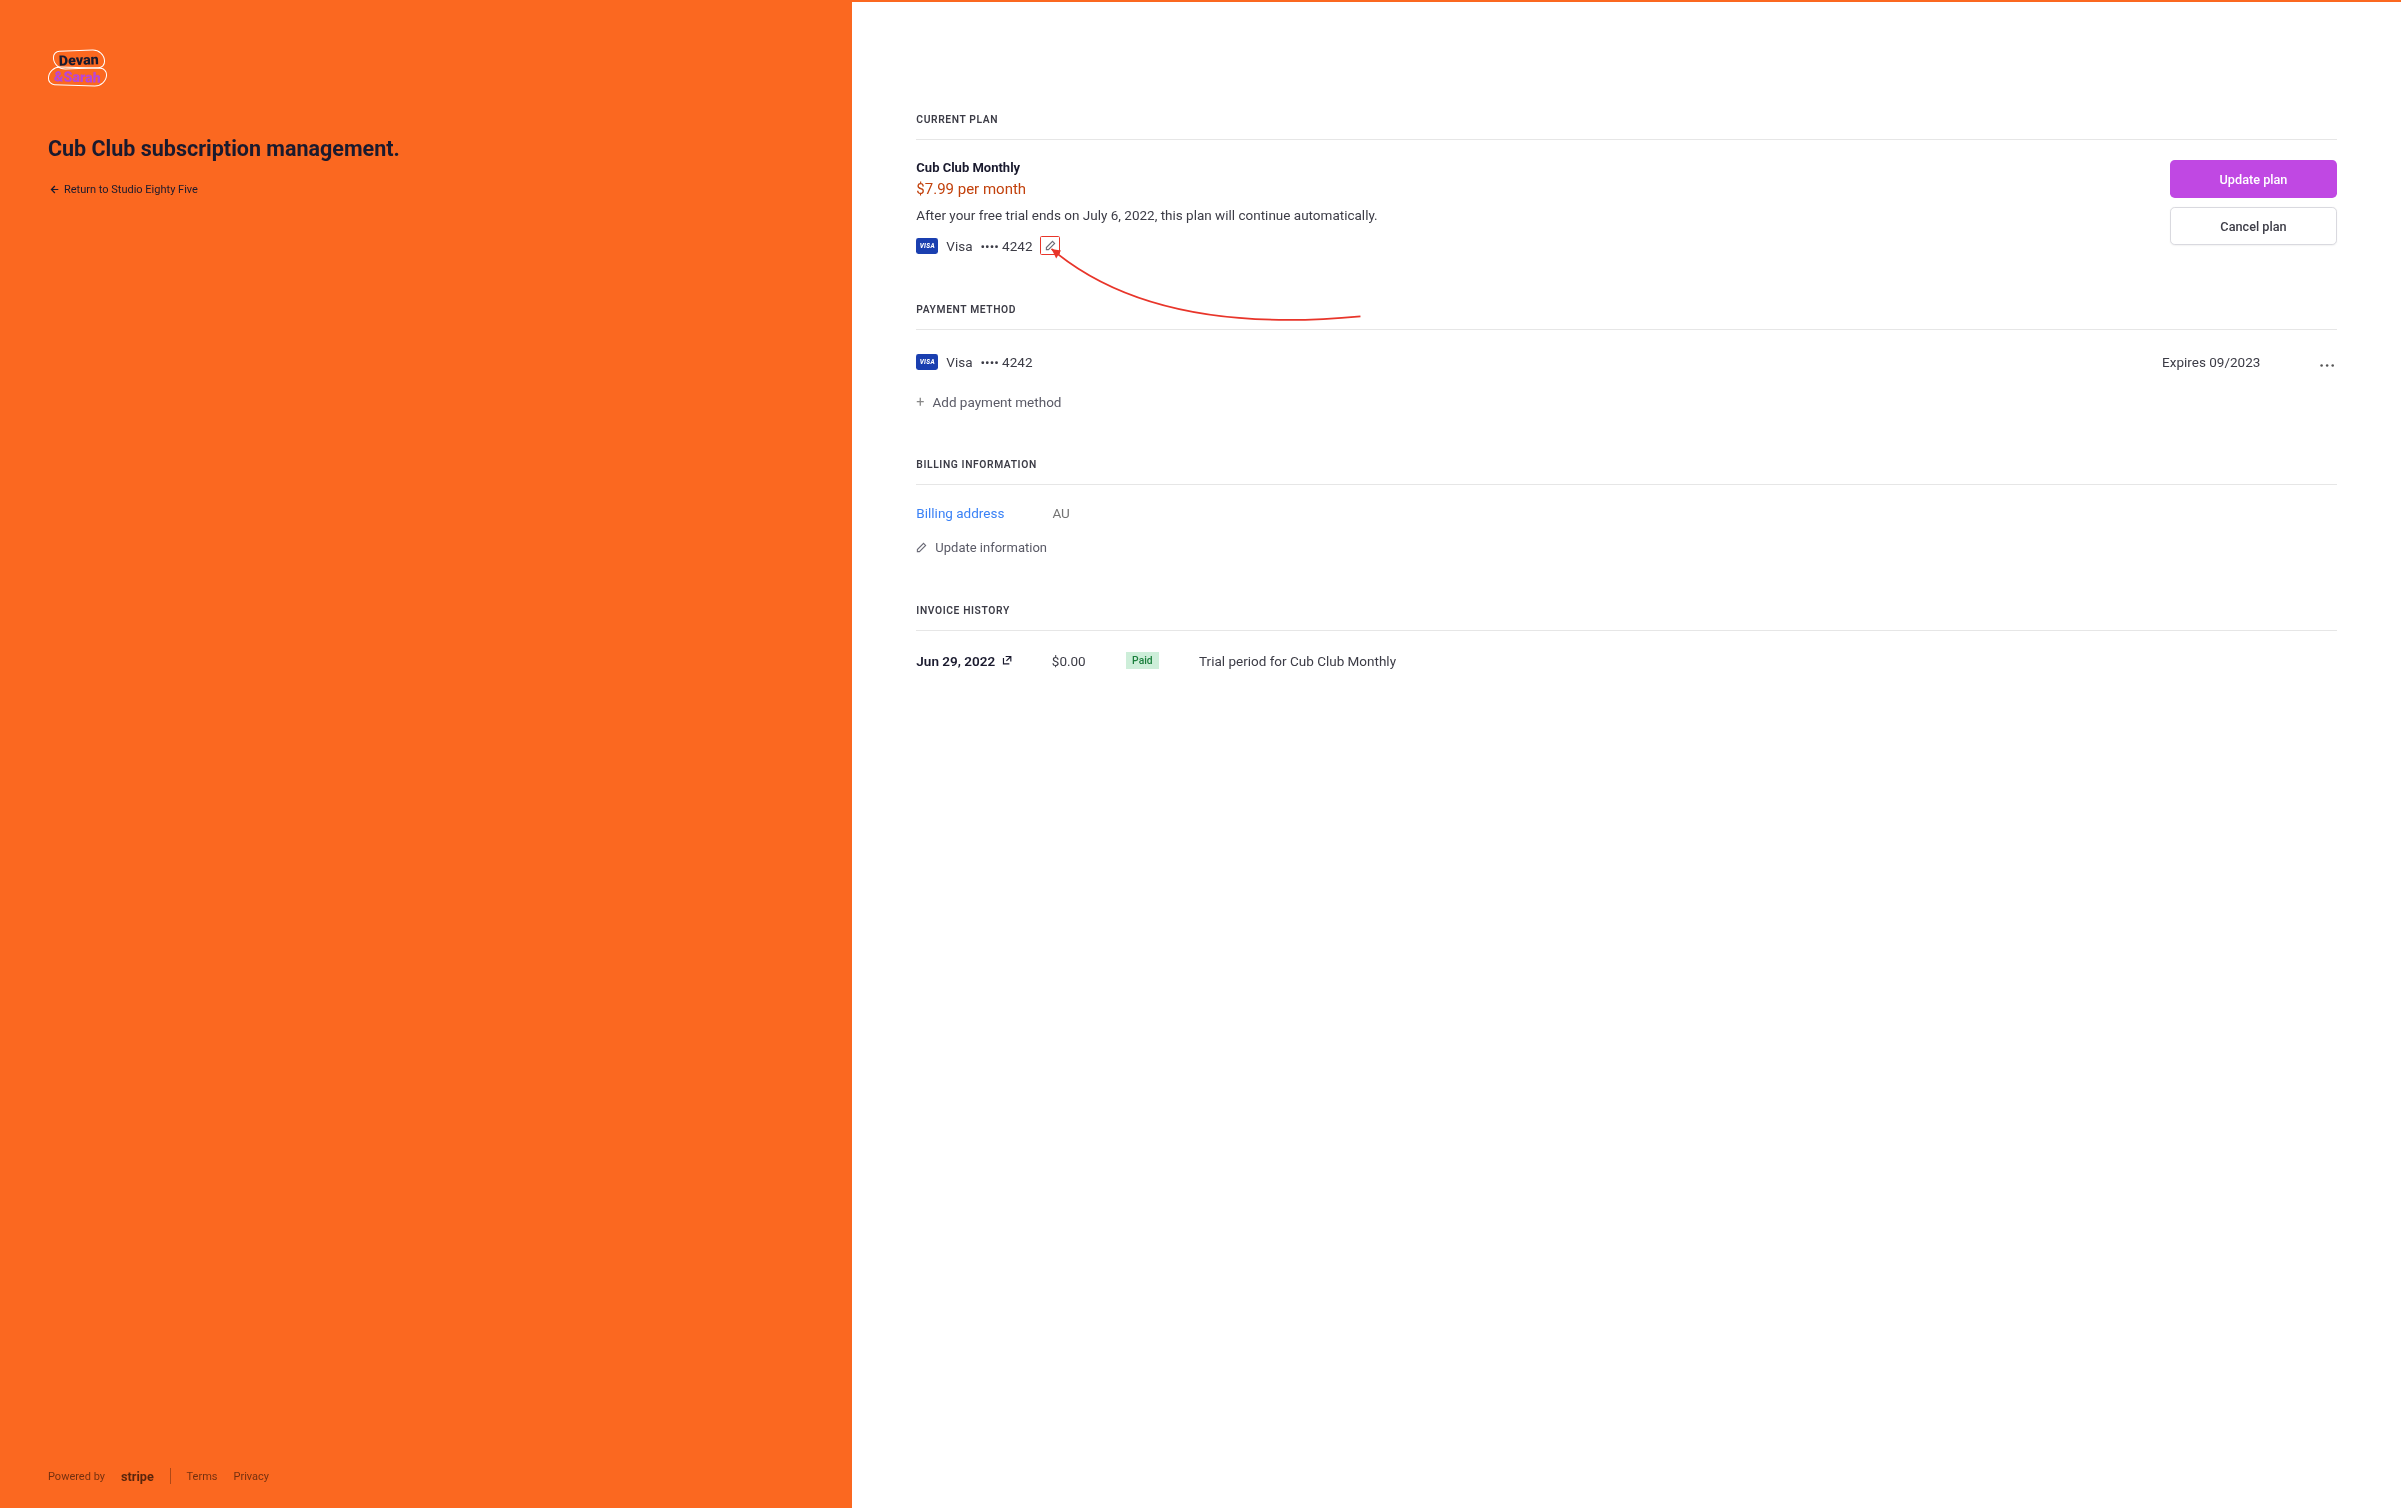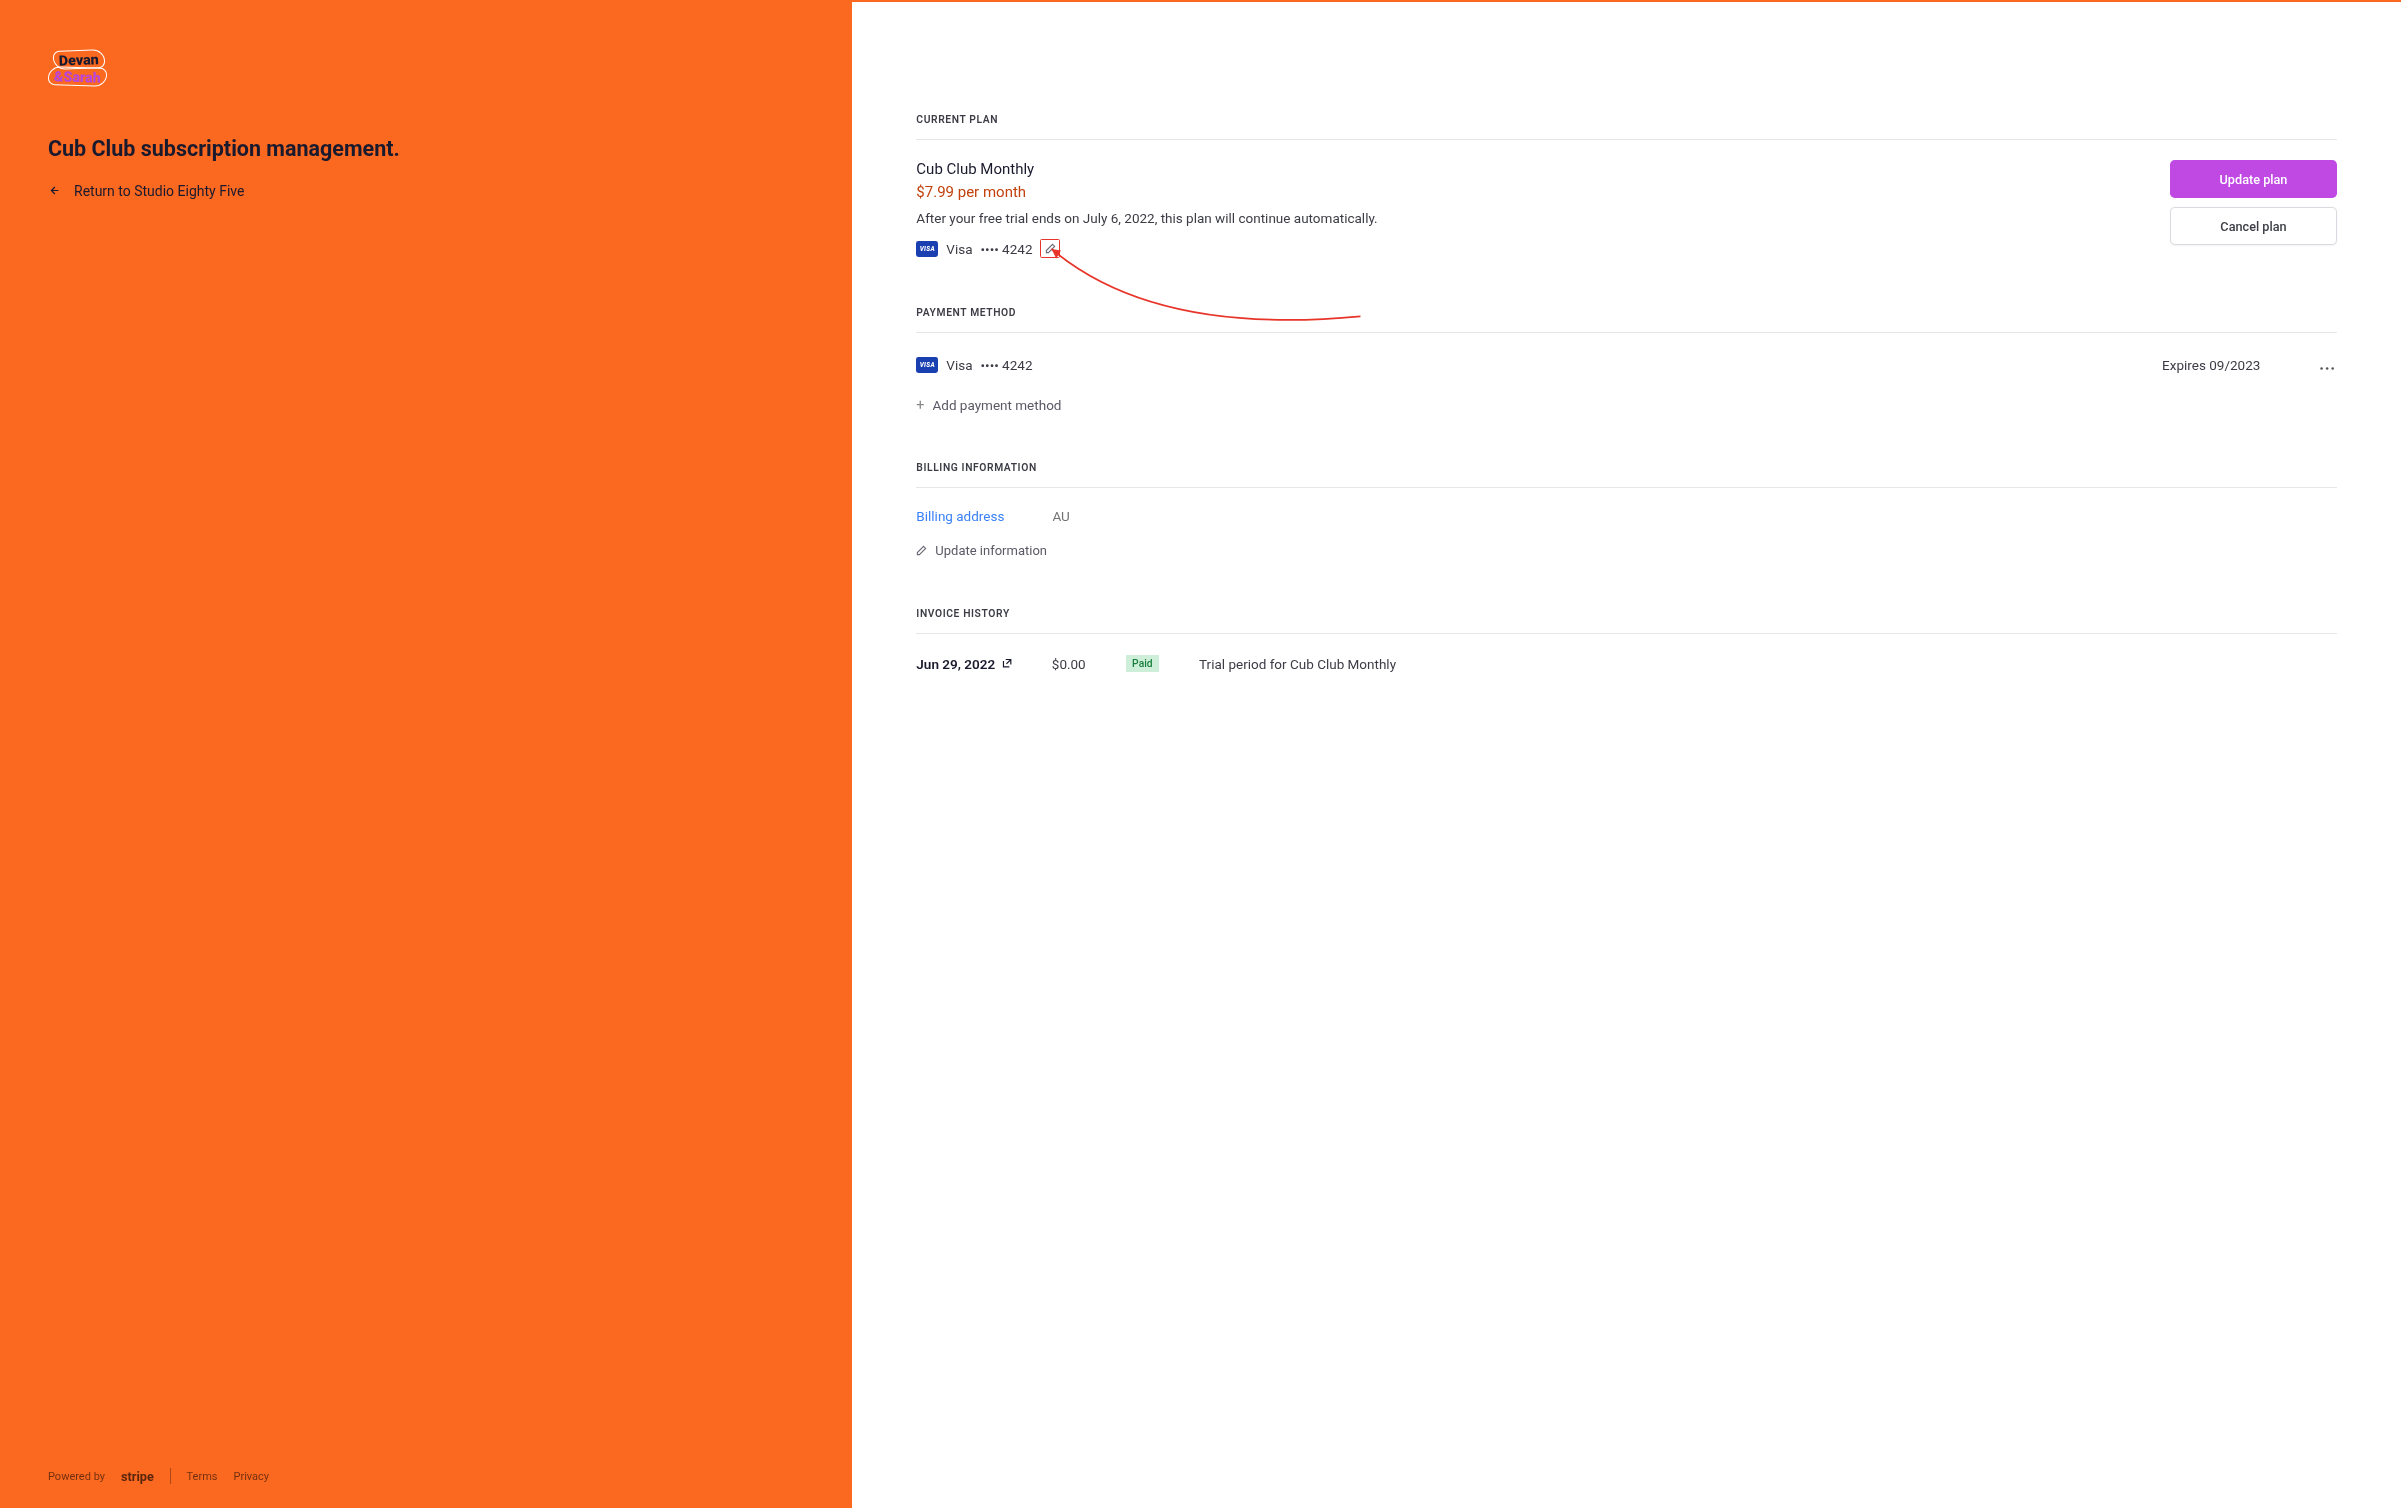--- a/index.html
+++ b/index.html
@@ -48,23 +48,23 @@
     color: #1a1a2e;
     font-size: 21.5px;
     font-weight: 700;
     line-height: 1.3;
     margin-bottom: 20px;
   }
 
   .return-link {
     display: inline-flex;
     align-items: center;
-    gap: 15px;
+    gap: 5px;
     color: #1a1a2e;
-    font-size: 14px;
+    font-size: 11px;
     cursor: pointer;
     text-align: right;
   }
   .return-link svg { width: 11px; height: 11px; }
 
   .left-footer {
     margin-top: auto;
     display: flex;
     align-items: center;
     gap: 16px;
@@ -87,21 +87,21 @@
     letter-spacing: 0.6px;
     color: #3c3c46;
     font-weight: 600;
     text-transform: uppercase;
     margin-bottom: 12.7px;
   }
   .section-rule { border: none; border-top: 0.8px solid #e6e6e6; margin-bottom: 20.7px; }
 
   .plan-row { display: flex; justify-content: space-between; align-items: flex-start; gap: 19px; }
   .plan-left { flex: 1; }
-  .plan-name { font-size: 15px; font-weight: 400; color: #1a1a2e; margin-bottom: 4.8px; }
+  .plan-name { font-size: 13px; font-weight: 700; color: #1a1a2e; margin-bottom: 4.8px; }
   .plan-price { font-size: 15px; color: #c2410c; margin-bottom: 8px; }
   .plan-note { font-size: 13.5px; color: #3c3c46; margin-bottom: 11px; line-height: 1.4; }
   .plan-card-row { display: flex; align-items: center; gap: 8px; font-size: 13.5px; color: #3c3c46; }
 
   .visa-badge {
     width: 22px; height: 16px; background: #1a3fb0; color: #fff;
     border-radius: 2.4px; display: inline-flex; align-items: center; justify-content: center;
     font-size: 6.4px; font-weight: 800; letter-spacing: 0.3px; font-style: italic;
   }
 

